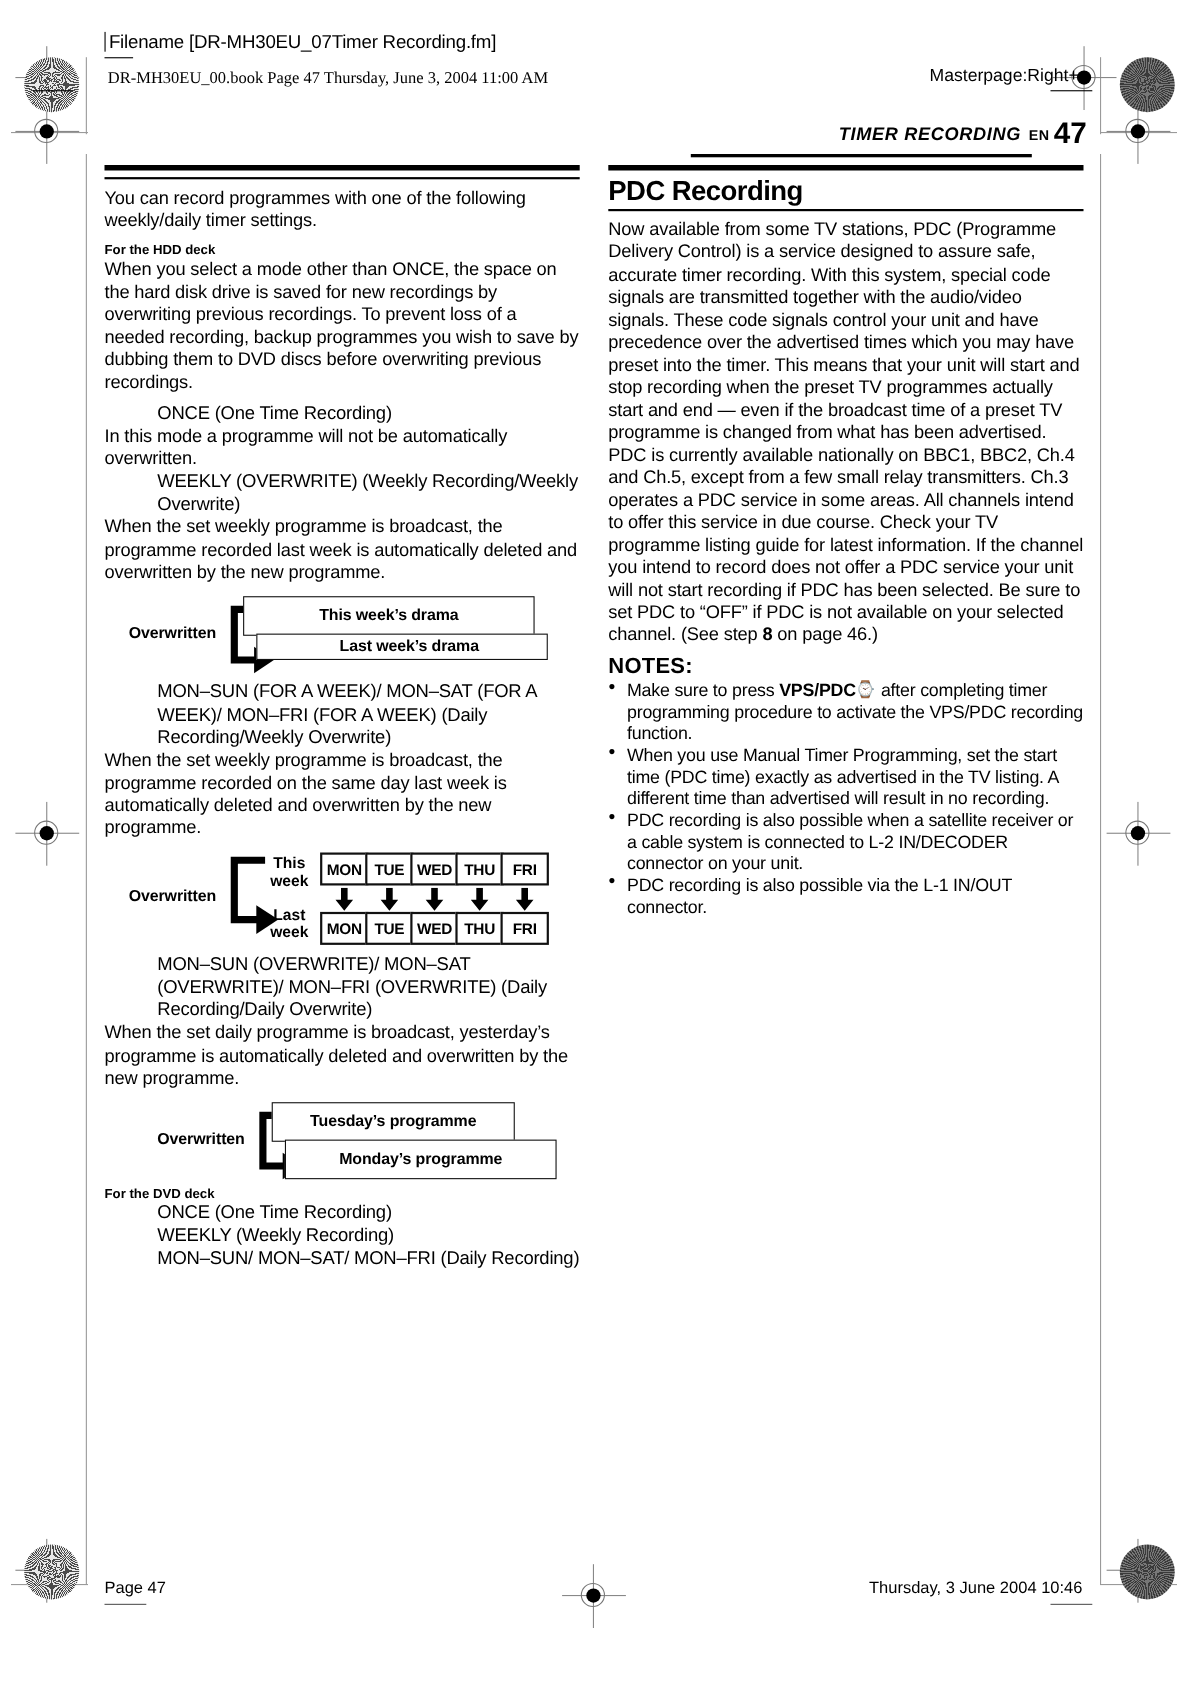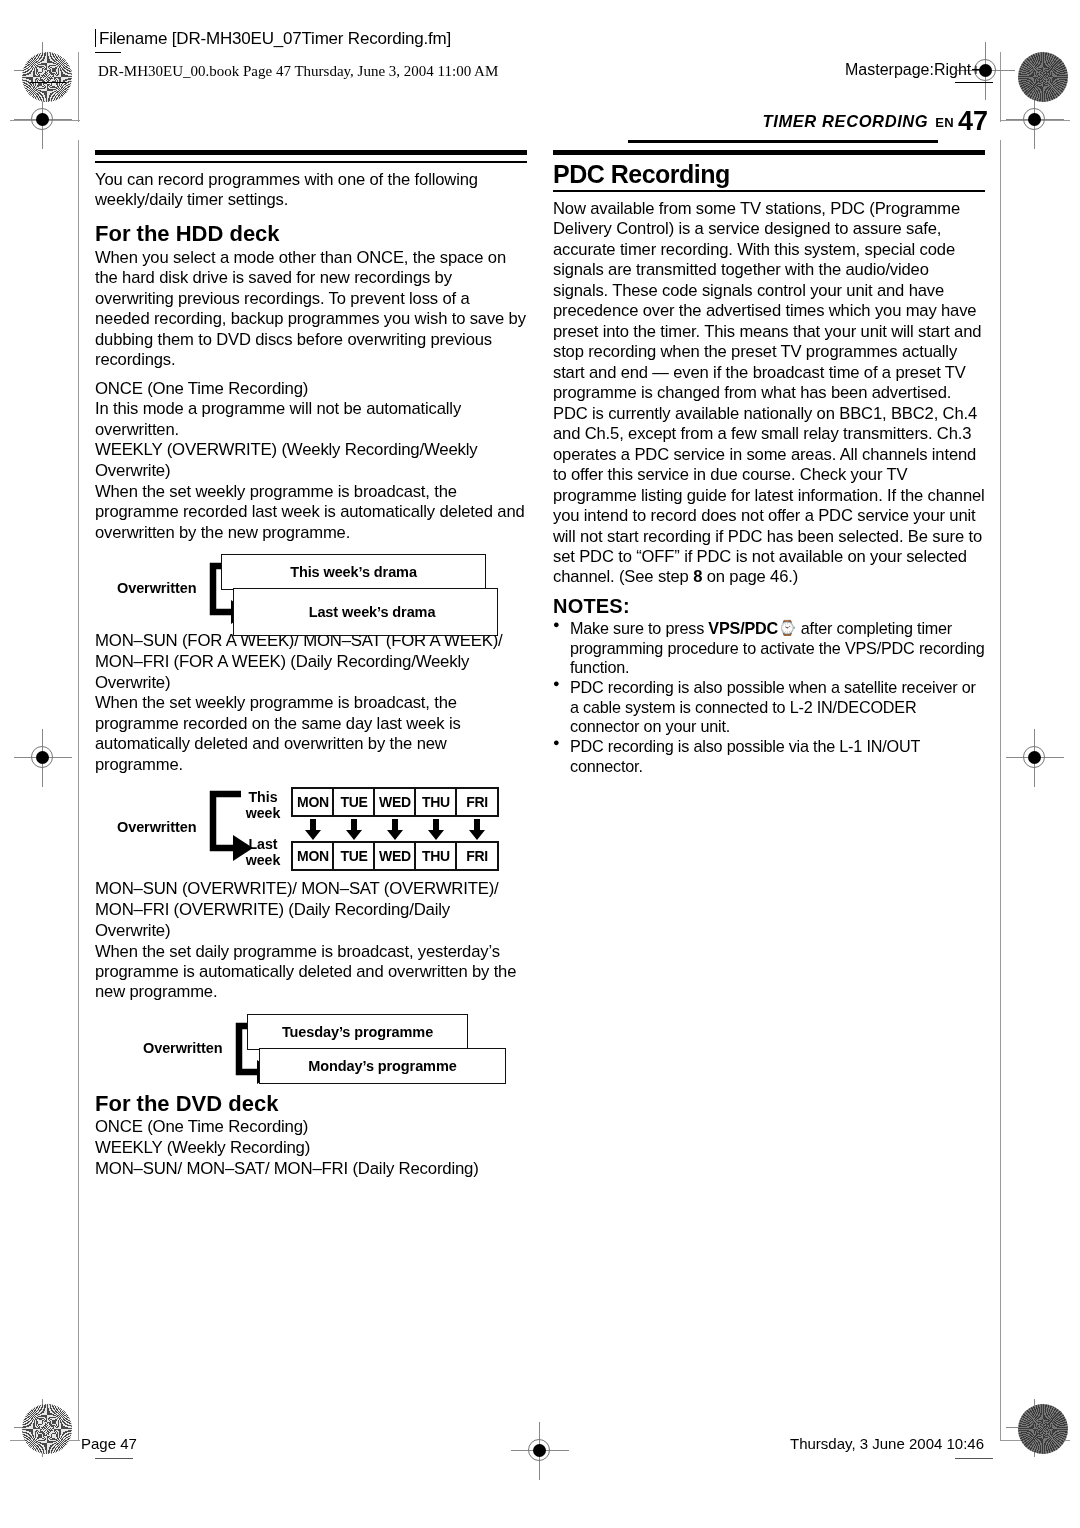--- a/index.html
+++ b/index.html
@@ -175,28 +175,29 @@
   }
 
   p.body {
     font-size: 16.6px;
     line-height: 1.235;
     margin: 0 0 0 0;
     letter-spacing: -0.15px;
   }
 
   .subhead {
-    font-size: 22px;
+    font-size: 12px;
     font-weight: bold;
     line-height: 1.235;
   }
   .mode-label {
     font-size: 16.8px;
     line-height: 1.235;
     letter-spacing: -0.2px;
+    margin-left: 48px;
   }
 
   .notes-title {
     font-size: 20px;
     font-weight: bold;
     margin-top: 7px;
     letter-spacing: 0.2px;
   }
   ul.notes {
     list-style: none;
@@ -392,21 +393,21 @@
     <div class="mode-label">WEEKLY (OVERWRITE) (Weekly Recording/Weekly Overwrite)</div>
     <p class="body">When the set weekly programme is broadcast, the programme recorded last week is automatically deleted and overwritten by the new programme.</p>
 
     <div class="figure" style="height:76px; margin-top:9px;">
       <div class="fig-overwritten" style="left:22px; top:28px;">Overwritten</div>
       <svg class="hookarrow" width="60" height="66" viewBox="0 0 60 66" style="left:104px; top:8px;">
         <path d="M40 6 L14 6 L14 52 L40 52" fill="none" stroke="#000" stroke-width="6.5"></path>
         <path d="M32 40 L50 52 L32 64 Z" fill="#000"></path>
       </svg>
       <div class="box" style="left:126px; top:2px; width:265px; height:36px;">This week’s drama</div>
-      <div class="box" style="left:138px; top:36px; width:265px; height:48px;padding-left:13px;">Last week’s drama</div>
+      <div class="box" style="left:138px; top:36px; width:265px; height:24px;padding-left:13px;">Last week’s drama</div>
     </div>
 
     <div style="height:3px"></div>
     <div class="mode-label">MON–SUN (FOR A WEEK)/ MON–SAT (FOR A WEEK)/ MON–FRI (FOR A WEEK) (Daily Recording/Weekly Overwrite)</div>
     <p class="body">When the set weekly programme is broadcast, the programme recorded on the same day last week is automatically deleted and overwritten by the new programme.</p>
 
     <div class="figure" style="height:92px; margin-top:8px;">
       <div class="fig-overwritten" style="left:22px; top:36px;">Overwritten</div>
       <svg class="hookarrow" width="62" height="80" viewBox="0 0 62 80" style="left:104px; top:5px;">
         <path d="M42 6 L14 6 L14 60 L42 60" fill="none" stroke="#000" stroke-width="6.5"></path>
@@ -475,23 +476,24 @@
   <div class="col right">
     <div class="head-rule-top"></div>
     <h1 class="sec-title">PDC Recording</h1>
     <div class="head-rule-bot"></div>
 
     <p class="body"><span>Now available from some TV stations, PDC (Programme Delivery Control) is a service designed to assure safe, accurate timer recording. With this system, special code signals are transmitted together with the audio/video signals. These code signals control your unit and have precedence over the advertised times which you may have preset into the timer. This means that your unit will start and stop recording when the preset TV programmes actually start and end — even if the broadcast time of a preset TV programme is changed from what has been advertised. PDC is currently available nationally on BBC1, BBC2, Ch.4 and Ch.5, except from a few small relay transmitters. Ch.3 operates a PDC service in some areas. All channels intend to offer this service in due course. Check your TV programme listing guide for latest information. If the channel you intend to record does not offer a PDC service your unit will not start recording if PDC has been selected. Be sure to set PDC to “OFF” if PDC is not available on your selected channel. (See step </span><b>8</b><span> on page 46.)</span></p>
 
     <div class="notes-title">NOTES:</div>
     <ul class="notes">
       <li><span>Make sure to press </span><b>VPS/PDC</b><span class="clockglyph">⌚</span><span> after completing timer programming procedure to activate the VPS/PDC recording function.</span></li>
+      <li>When you use Manual Timer Programming, set the start time (PDC time) exactly as advertised in the TV listing. A different time than advertised will result in no recording.</li>
       <li>PDC recording is also possible when a satellite receiver or a cable system is connected to L-2 IN/DECODER connector on your unit.</li>
       <li>PDC recording is also possible via the L-1 IN/OUT connector.</li>
     </ul>
   </div>
 
-  <div class="footer-text" style="left:81px; top:1435px;text-align:right;">Page 47</div>
+  <div class="footer-text" style="left:95px; top:1435px;text-align:right;">Page 47</div>
   <div class="footer-text" style="left:790px; top:1435px;">Thursday, 3 June 2004  10:46</div>
   <div class="fm-underline" style="left:95px; top:1458px; width:38px; background:#555;"></div>
   <div class="fm-underline" style="left:955px; top:1458px; width:38px; background:#555;"></div>
 
 </div>
 
 </body></html>

